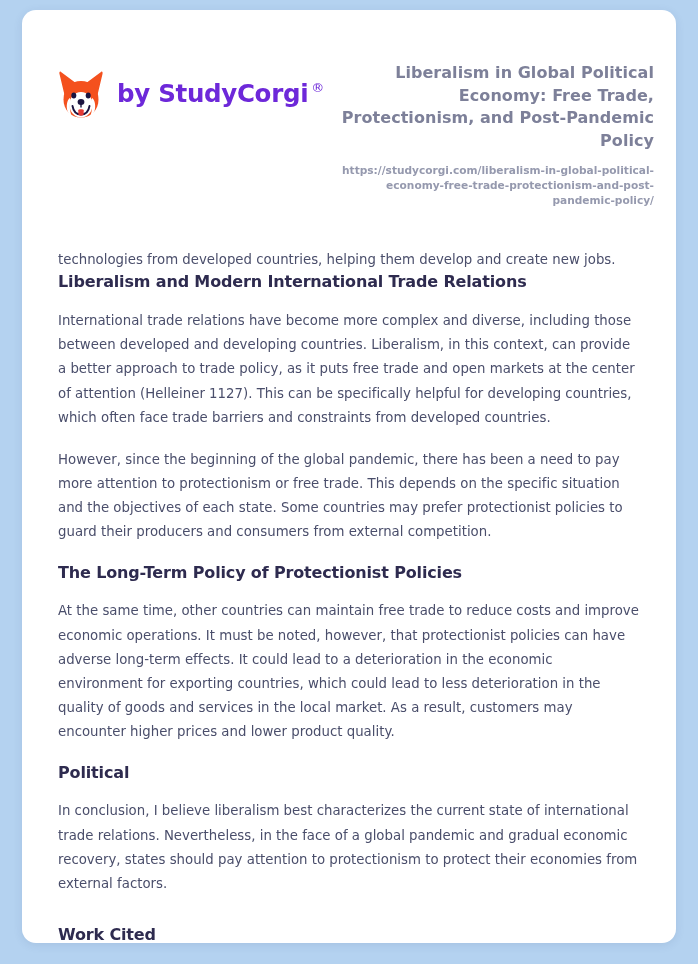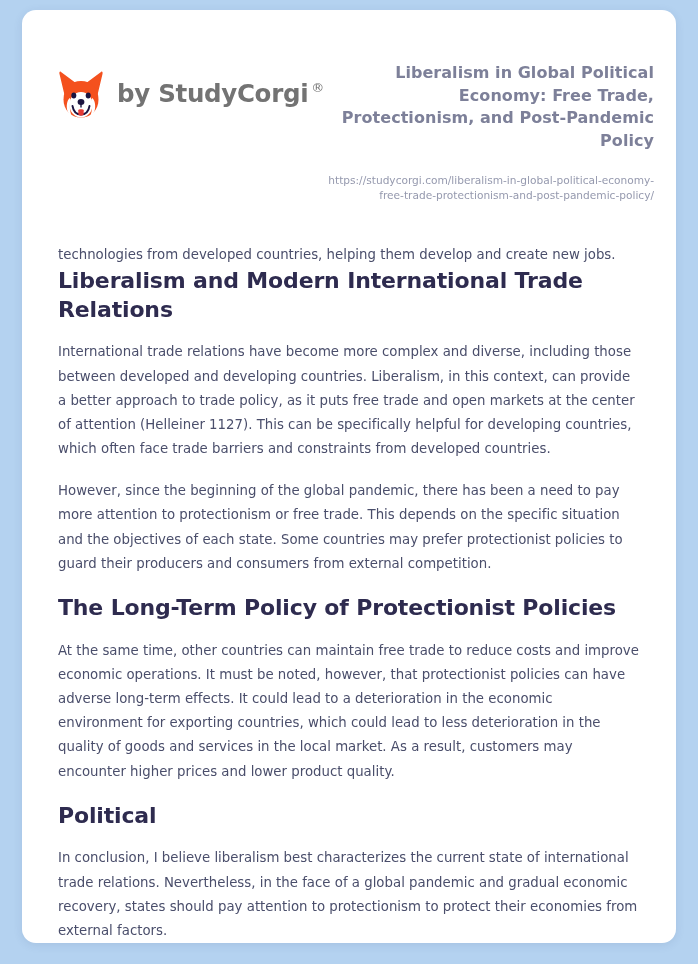--- a/index.html
+++ b/index.html
@@ -47,21 +47,21 @@
   .corgi-logo {
     width: 46px;
     height: 52px;
     display: block;
     flex: 0 0 auto;
   }
 
   .brand-wordmark {
     display: flex;
     align-items: flex-start;
-    color: #737373;
+    color: #6d28d9;
     font-size: 24.5px;
     font-weight: bold;
     letter-spacing: -0.3px;
     line-height: 1;
     white-space: nowrap;
   }
 
   .brand-reg {
     font-size: 13px;
     font-weight: normal;
@@ -81,34 +81,34 @@
     color: #7d8099;
     font-size: 16px;
     font-weight: bold;
     line-height: 1.42;
     letter-spacing: 0.05px;
   }
 
   .header-url {
     color: #9599ae;
     font-size: 10.6px;
-    font-weight: normal;
+    font-weight: bold;
     line-height: 1.42;
-    margin-top: 20px;
+    margin-top: 10px;
     word-break: break-word;
   }
 
   
   .doc-body {
     padding: 40px 36px 0 36px;
   }
 
   .doc-body h2 {
     color: #2e2b4f;
-    font-size: 22px;
+    font-size: 16px;
     font-weight: bold;
     letter-spacing: -0.15px;
     line-height: 1.3;
     margin: 29px 0 16px 0;
   }
 
   .doc-body h2:first-child { margin-top: 0; }
 
   .doc-body p {
     color: #4a4e6b;

